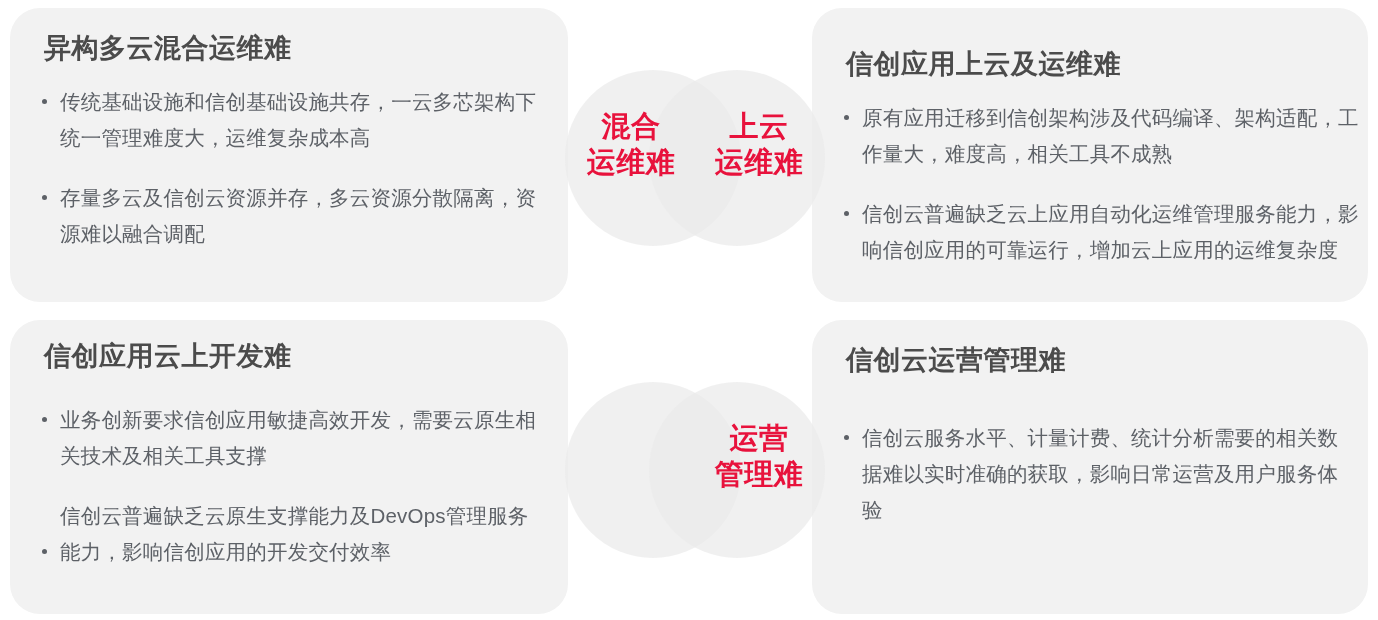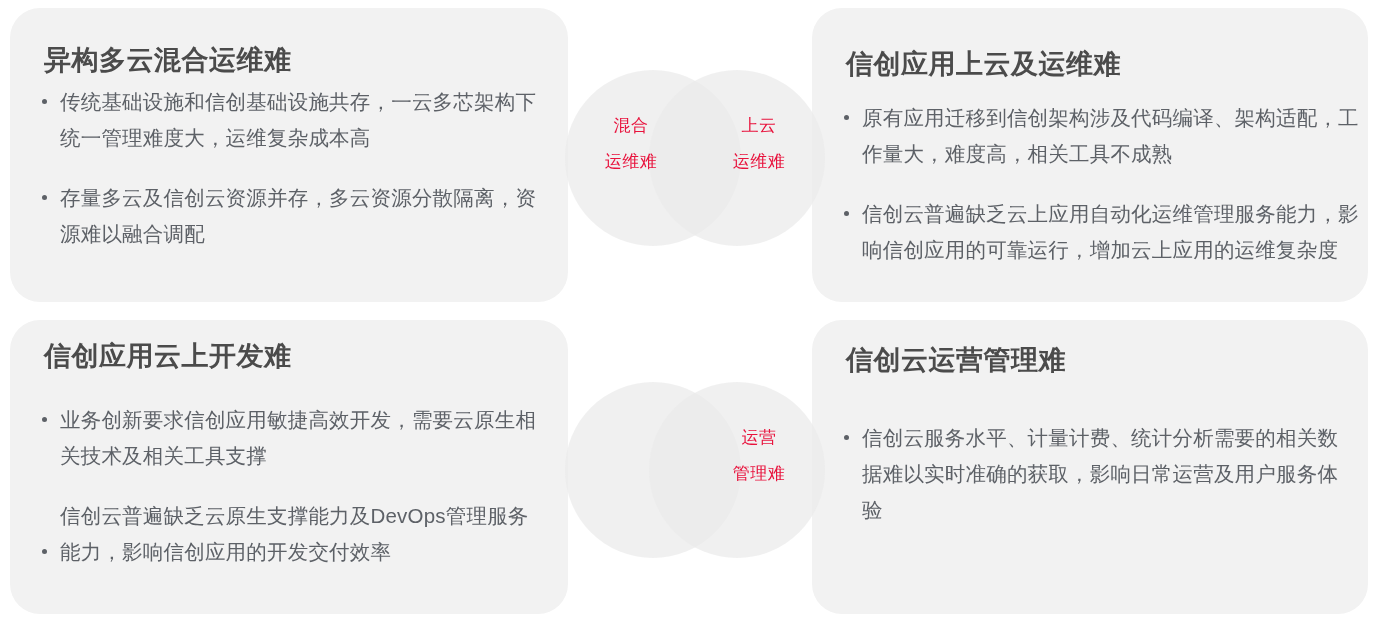--- a/index.html
+++ b/index.html
@@ -29,21 +29,21 @@
   .card-br { left: 812px; top: 320px; width: 556px; height: 294px; }
 
   .card-title {
     position: absolute;
     font-size: 27px;
     font-weight: bold;
     color: #4b4b4b;
     letter-spacing: 0.5px;
     white-space: nowrap;
   }
-  .card-tl .card-title { left: 34px; top: 22px; margin-top: 12px; }
+  .card-tl .card-title { left: 34px; top: 22px; }
   .card-tr .card-title { left: 34px; top: 38px; }
   .card-bl .card-title { left: 34px; top: 18px; }
   .card-br .card-title { left: 34px; top: 22px; }
 
   .bullets {
     position: absolute;
     left: 28px;
     right: 20px;
     margin: 0;
     padding: 0;
@@ -94,22 +94,22 @@
     background: rgba(234, 234, 234, 0.72);
   }
   .venn .circle.left  { left: 0; }
   .venn .circle.right { left: 84px; }
 
   .venn .label {
     position: absolute;
     top: 38px;
     width: 120px;
     text-align: center;
-    font-size: 17px;
-    font-weight: normal;
+    font-size: 29px;
+    font-weight: bold;
     line-height: 36px;
     color: #e8123c;
     letter-spacing: 0.5px;
     white-space: pre-line;
   }
   .venn .label.left  { left: 6px;   }
   .venn .label.right { left: 134px; }
 </style>
 </head>
 <body>

